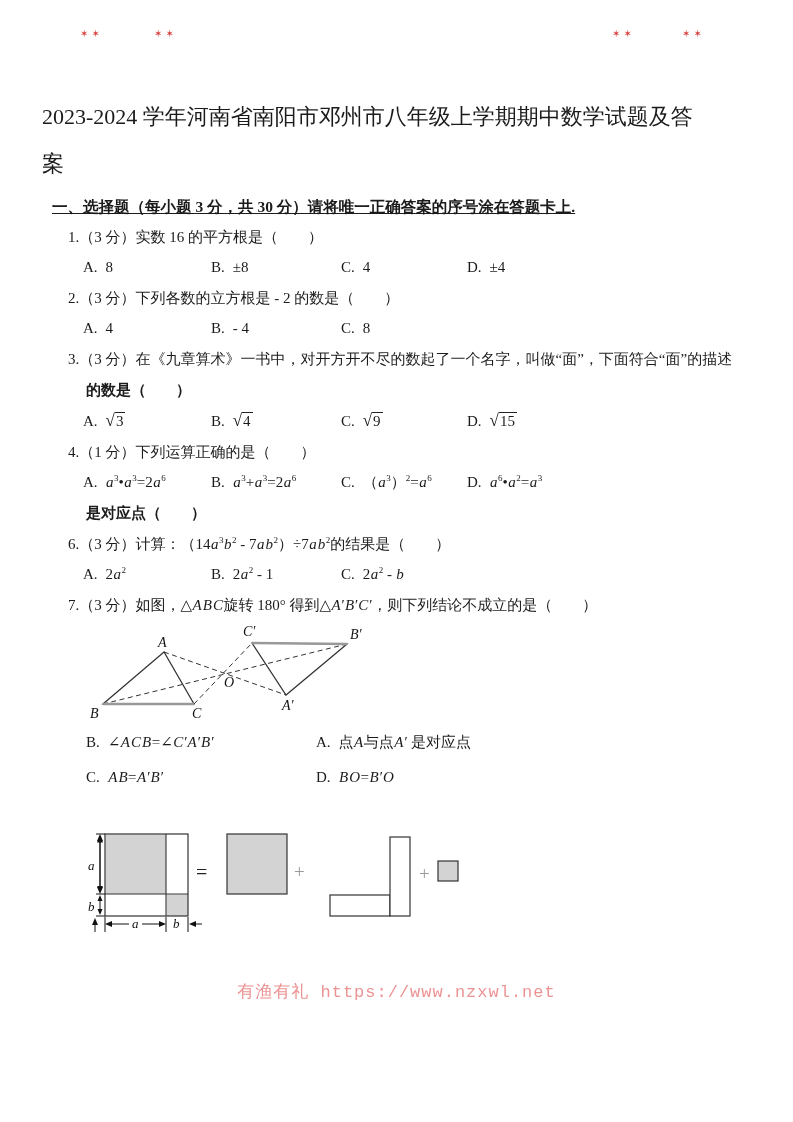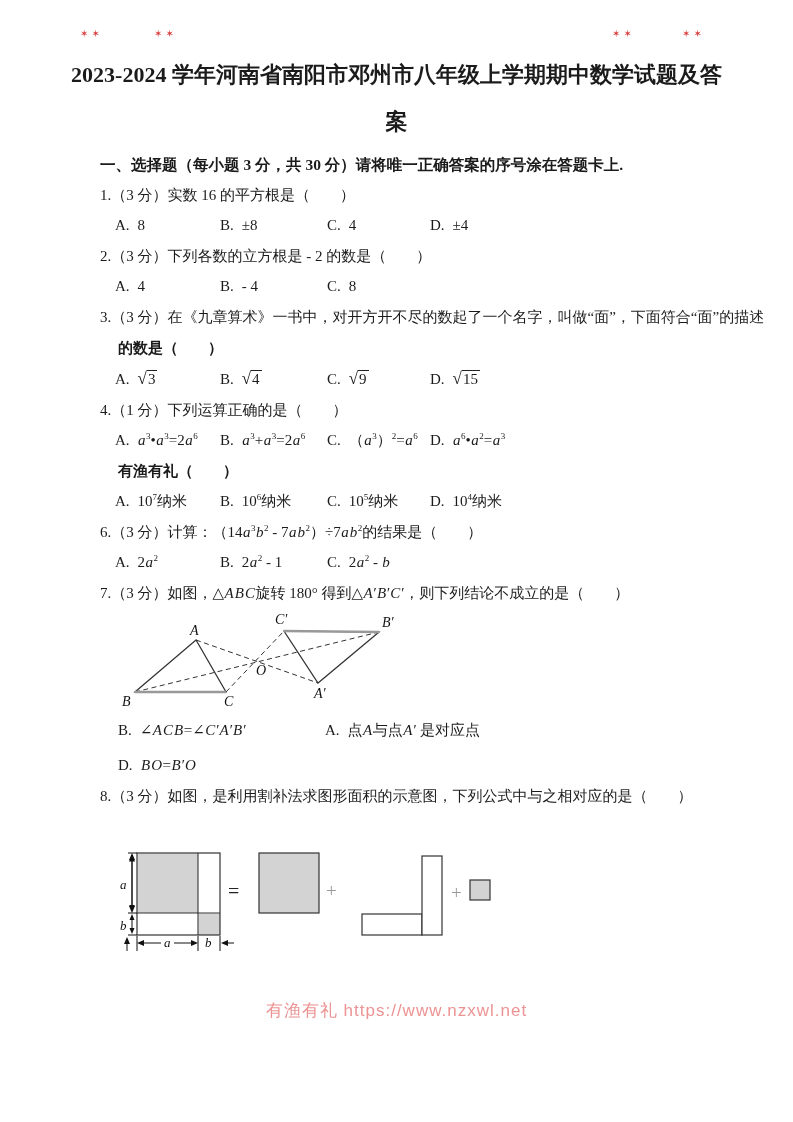--- a/index.html
+++ b/index.html
@@ -4,47 +4,47 @@
 <style>
   html,body{margin:0;padding:0;}
   body{
     width:793px;height:1122px;position:relative;background:#ffffff;
     font-family:"Liberation Serif","DejaVu Serif",serif;color:#1b1b1b;
     overflow:hidden;
   }
   .red-mark{position:absolute;top:28px;font-size:10px;color:#d93a3a;letter-spacing:3px;}
   .m1{left:80px}.m2{left:154px}.m3{left:612px}.m4{left:682px}
 
-  .title{padding-top:51px;text-align:center;font-weight:bold;font-size:22px;line-height:47px;margin:0 42px;}
-  .heading{margin:9px 0 0 100px;font-weight:bold;font-size:15.5px;line-height:21px;white-space:nowrap;}
-
-  .q{font-size:15px;padding-left:32px;}
+  .title{padding-top:93px;text-align:left;font-weight:normal;font-size:22px;line-height:47px;margin:0 42px;}
+  .heading{margin:9px 0 0 52px;font-weight:bold;font-size:15.5px;line-height:21px;white-space:nowrap;text-decoration:underline;}
+
+  .q{font-size:15px;}
   .qline{margin:10px 0 0 68px;line-height:21px;white-space:nowrap;}
   .qline.cont{margin-left:86px;font-weight:bold;}
   sup{font-size:0.6em;line-height:0;vertical-align:super;}
   i{font-style:italic;padding:0 0.5px;}
 
-  .opts{display:grid;grid-template-columns:105px 107px 103px 1fr;margin:9px 0 0 83px;line-height:21px;}
+  .opts{display:grid;grid-template-columns:105px 107px 103px 1fr;margin:9px 0 0 83px;line-height:21px;gap:23px;}
   .opts.two{grid-template-columns:207px 1fr;margin-left:86px;row-gap:14px;margin-top:6px;}
   .opt{white-space:nowrap;}
   .olabel{margin-right:8px;}
   .radical{font-size:17px;}
   .radn{border-top:1.2px solid #222;padding:0 2px 0 1px;}
 
   .fig{display:block;}
   .fig1{margin:7px 0 0 80px;}
   .fig2{margin:26px 0 0 88px;}
   svg text{font-family:"Liberation Serif","DejaVu Serif",serif;}
   .vlabel{font-style:italic;font-size:14px;fill:#111;}
   .dimlabel{font-style:italic;font-size:13px;fill:#111;}
   .eq{font-size:20px;fill:#222;}
   .plus{font-size:19px;fill:#9a9a9a;}
 
   .footer{margin-top:38px;text-align:center;font-size:17px;color:#ec9393;letter-spacing:1px;
-          font-family:Liberation Sans, sans-serif;}
+          font-family:Liberation Mono, monospace;}
 </style>
 </head>
 <body>
 
 <span class="red-mark m1">✶✶</span>
 <span class="red-mark m2">✶✶</span>
 <span class="red-mark m3">✶✶</span>
 <span class="red-mark m4">✶✶</span>
 
 <div class="title">
@@ -88,27 +88,21 @@
   <div class="qline">4.（1 分）下列运算正确的是（　　）</div>
   <div class="opts">
     <span class="opt"><span class="olabel">A.</span><span><i>a</i><sup>3</sup>•<i>a</i><sup>3</sup>=2<i>a</i><sup>6</sup></span></span>
     <span class="opt"><span class="olabel">B.</span><span><i>a</i><sup>3</sup>+<i>a</i><sup>3</sup>=2<i>a</i><sup>6</sup></span></span>
     <span class="opt"><span class="olabel">C.</span><span>（<i>a</i><sup>3</sup>）<sup>2</sup>=<i>a</i><sup>6</sup></span></span>
     <span class="opt"><span class="olabel">D.</span><span><i>a</i><sup>6</sup>•<i>a</i><sup>2</sup>=<i>a</i><sup>3</sup></span></span>
   </div>
 </div>
 
 <div class="q">
-  <div class="qline cont">有渔有礼（　　）</div>
-  <div class="opts">
-    <span class="opt"><span class="olabel">A.</span><span>10<sup>7</sup>纳米</span></span>
-    <span class="opt"><span class="olabel">B.</span><span>10<sup>6</sup>纳米</span></span>
-    <span class="opt"><span class="olabel">C.</span><span>10<sup>5</sup>纳米</span></span>
-    <span class="opt"><span class="olabel">D.</span><span>10<sup>4</sup>纳米</span></span>
-  </div>
+  <div class="qline cont">是对应点（　　）</div>
 </div>
 
 <div class="q">
   <div class="qline">6.（3 分）计算：（14<i>a</i><sup>3</sup><i>b</i><sup>2</sup> - 7<i>a</i><i>b</i><sup>2</sup>）÷7<i>a</i><i>b</i><sup>2</sup>的结果是（　　）</div>
   <div class="opts">
     <span class="opt"><span class="olabel">A.</span><span>2<i>a</i><sup>2</sup></span></span>
     <span class="opt"><span class="olabel">B.</span><span>2<i>a</i><sup>2</sup> - 1</span></span>
     <span class="opt"><span class="olabel">C.</span><span>2<i>a</i><sup>2</sup> - <i>b</i></span></span>
   </div>
 </div>
@@ -133,26 +127,26 @@
     <text class="vlabel" x="112" y="95">C</text>
     <text class="vlabel" x="144" y="64">O</text>
     <text class="vlabel" x="163" y="13">C′</text>
     <text class="vlabel" x="270" y="16">B′</text>
     <text class="vlabel" x="202" y="87">A′</text>
   </svg>
 
   <div class="opts two">
     <span class="opt"><span class="olabel">B.</span><span>∠<i>A</i><i>C</i><i>B</i>=∠<i>C′</i><i>A′</i><i>B′</i></span></span>
     <span class="opt"><span class="olabel">A.</span><span>点<i>A</i>与点<i>A′</i> 是对应点</span></span>
+    <span class="opt"><span class="olabel">C.</span><span><i>A</i><i>B</i>=<i>A′</i><i>B′</i></span></span>
     <span class="opt"><span class="olabel">D.</span><span><i>B</i><i>O</i>=<i>B′</i><i>O</i></span></span>
   </div>
 </div>
 
 <div class="q">
-  <div class="qline">8.（3 分）如图，是利用割补法求图形面积的示意图，下列公式中与之相对应的是（　　）</div>
 
   <svg class="fig fig2" width="380" height="128" viewBox="0 0 380 128">
     <defs>
       <marker id="ah" markerWidth="9" markerHeight="8" refX="6.5" refY="3" orient="auto" markerUnits="userSpaceOnUse">
         <path d="M0,0 L7,3 L0,6 z" fill="#111"></path>
       </marker>
       <marker id="ahr" markerWidth="9" markerHeight="8" refX="0.5" refY="3" orient="auto" markerUnits="userSpaceOnUse">
         <path d="M7,0 L0,3 L7,6 z" fill="#111"></path>
       </marker>
     </defs>

